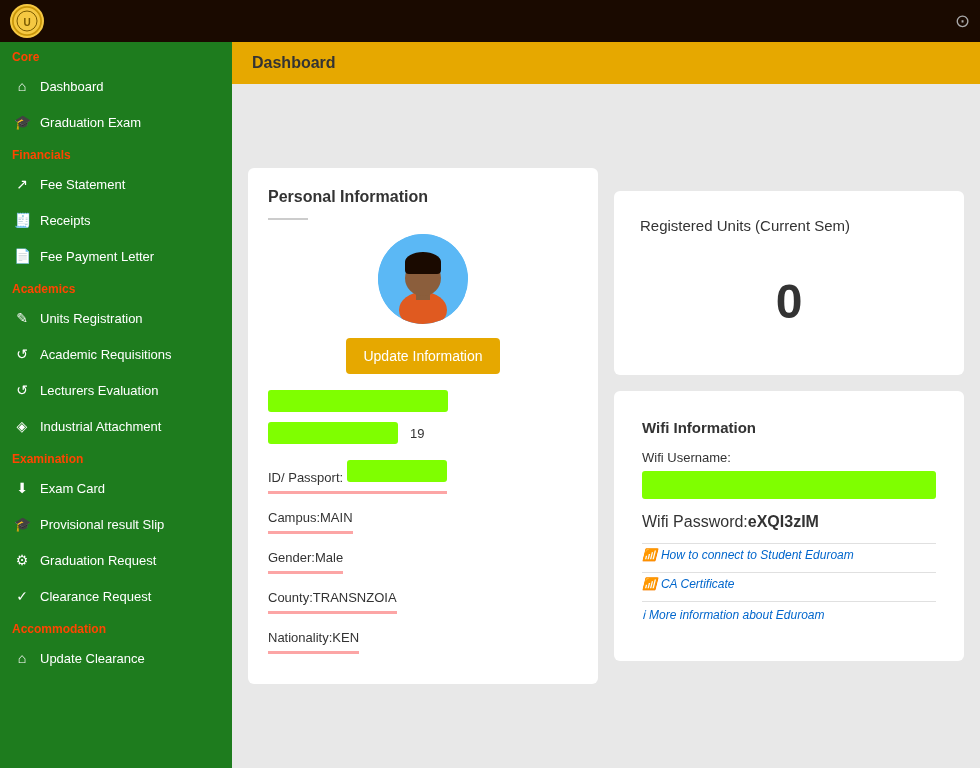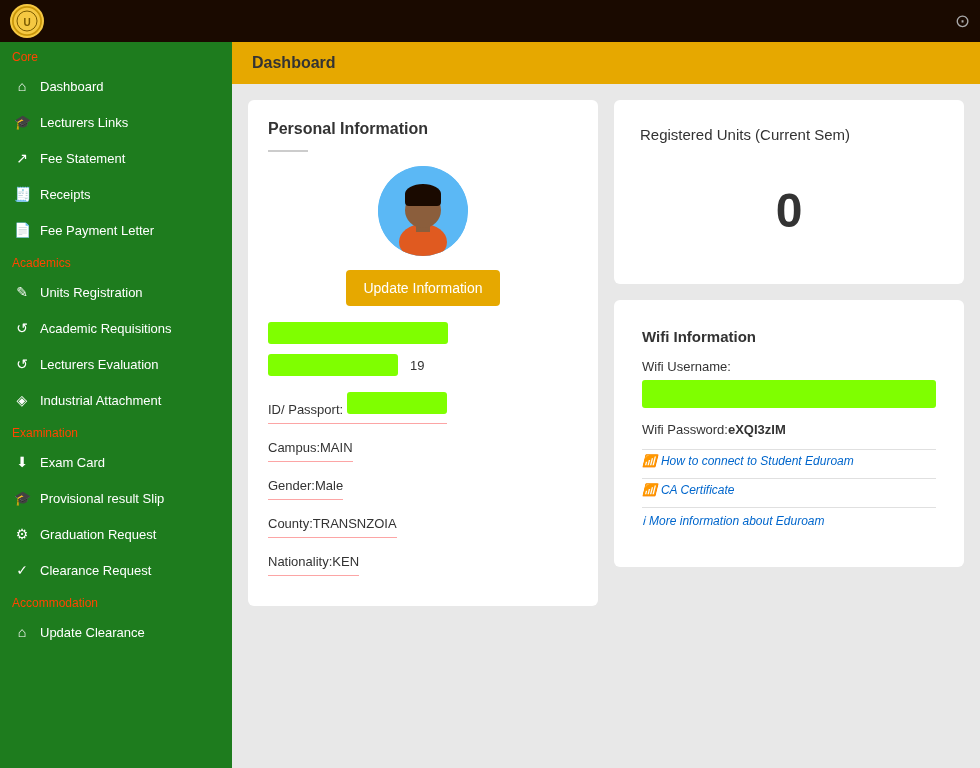--- a/index.html
+++ b/index.html
@@ -39,21 +39,21 @@
     
     .sidebar {
       width: 232px;
       background: #1e7c1e;
       overflow-y: auto;
       flex-shrink: 0;
     }
     .sidebar-section-label {
       color: #ff4500;
       font-size: 12px;
-      font-weight: normal;
+      font-weight: bold;
       padding: 8px 12px 4px;
     }
     .sidebar-item {
       display: flex;
       align-items: center;
       padding: 10px 14px;
       color: #fff;
       font-size: 13px;
       cursor: pointer;
       text-decoration: none;
@@ -80,20 +80,21 @@
       font-size: 16px;
       font-weight: bold;
       color: #333;
     }
 
     .content-body {
       display: flex;
       gap: 16px;
       padding: 16px;
       flex: 1;
+      align-items: center;
     }
 
     
     .left-col {
       flex: 1;
       display: flex;
       flex-direction: column;
       gap: 0;
     }
 
@@ -160,21 +161,21 @@
       background: #7fff00;
       border-radius: 3px;
       width: 100px;
       display: inline-block;
     }
     .info-row {
       font-size: 13px;
       color: #333;
       margin-bottom: 10px;
       padding: 6px 0;
-      border-bottom: 1px solid #fca5a5;
+      border-bottom: 3px solid #fca5a5;
     }
     .info-label { font-weight: normal; }
 
     
     .right-col {
       width: 350px;
       display: flex;
       flex-direction: column;
       gap: 16px;
     }
@@ -214,21 +215,21 @@
       margin-bottom: 6px;
     }
     .wifi-username-value {
       height: 28px;
       background: #7fff00;
       border-radius: 3px;
       width: 100%;
       margin-bottom: 14px;
     }
     .wifi-password-row {
-      font-size: 13px;
+      font-size: 16px;
       color: #333;
       margin-bottom: 12px;
     }
     .wifi-password-value { font-weight: bold; }
 
     .wifi-link {
       font-size: 12px;
       color: #0066cc;
       text-decoration: none;
       display: flex;
@@ -260,23 +261,24 @@
 
   <nav class="sidebar">
 
     <div class="sidebar-section-label">Core</div>
     <a class="sidebar-item" href="#">
       <span class="icon">⌂</span>
       <span>Dashboard</span>
     </a>
     <a class="sidebar-item" href="#">
       <span class="icon">🎓</span>
-      <span>Lecturers Links</span>
-    </a>
-
+      <span>Graduation Exam</span>
+    </a>
+
+    <div class="sidebar-section-label">Financials</div>
     <a class="sidebar-item" href="#">
       <span class="icon">↗</span>
       <span>Fee Statement</span>
     </a>
     <a class="sidebar-item" href="#">
       <span class="icon">🧾</span>
       <span>Receipts</span>
     </a>
     <a class="sidebar-item" href="#">
       <span class="icon">📄</span>

